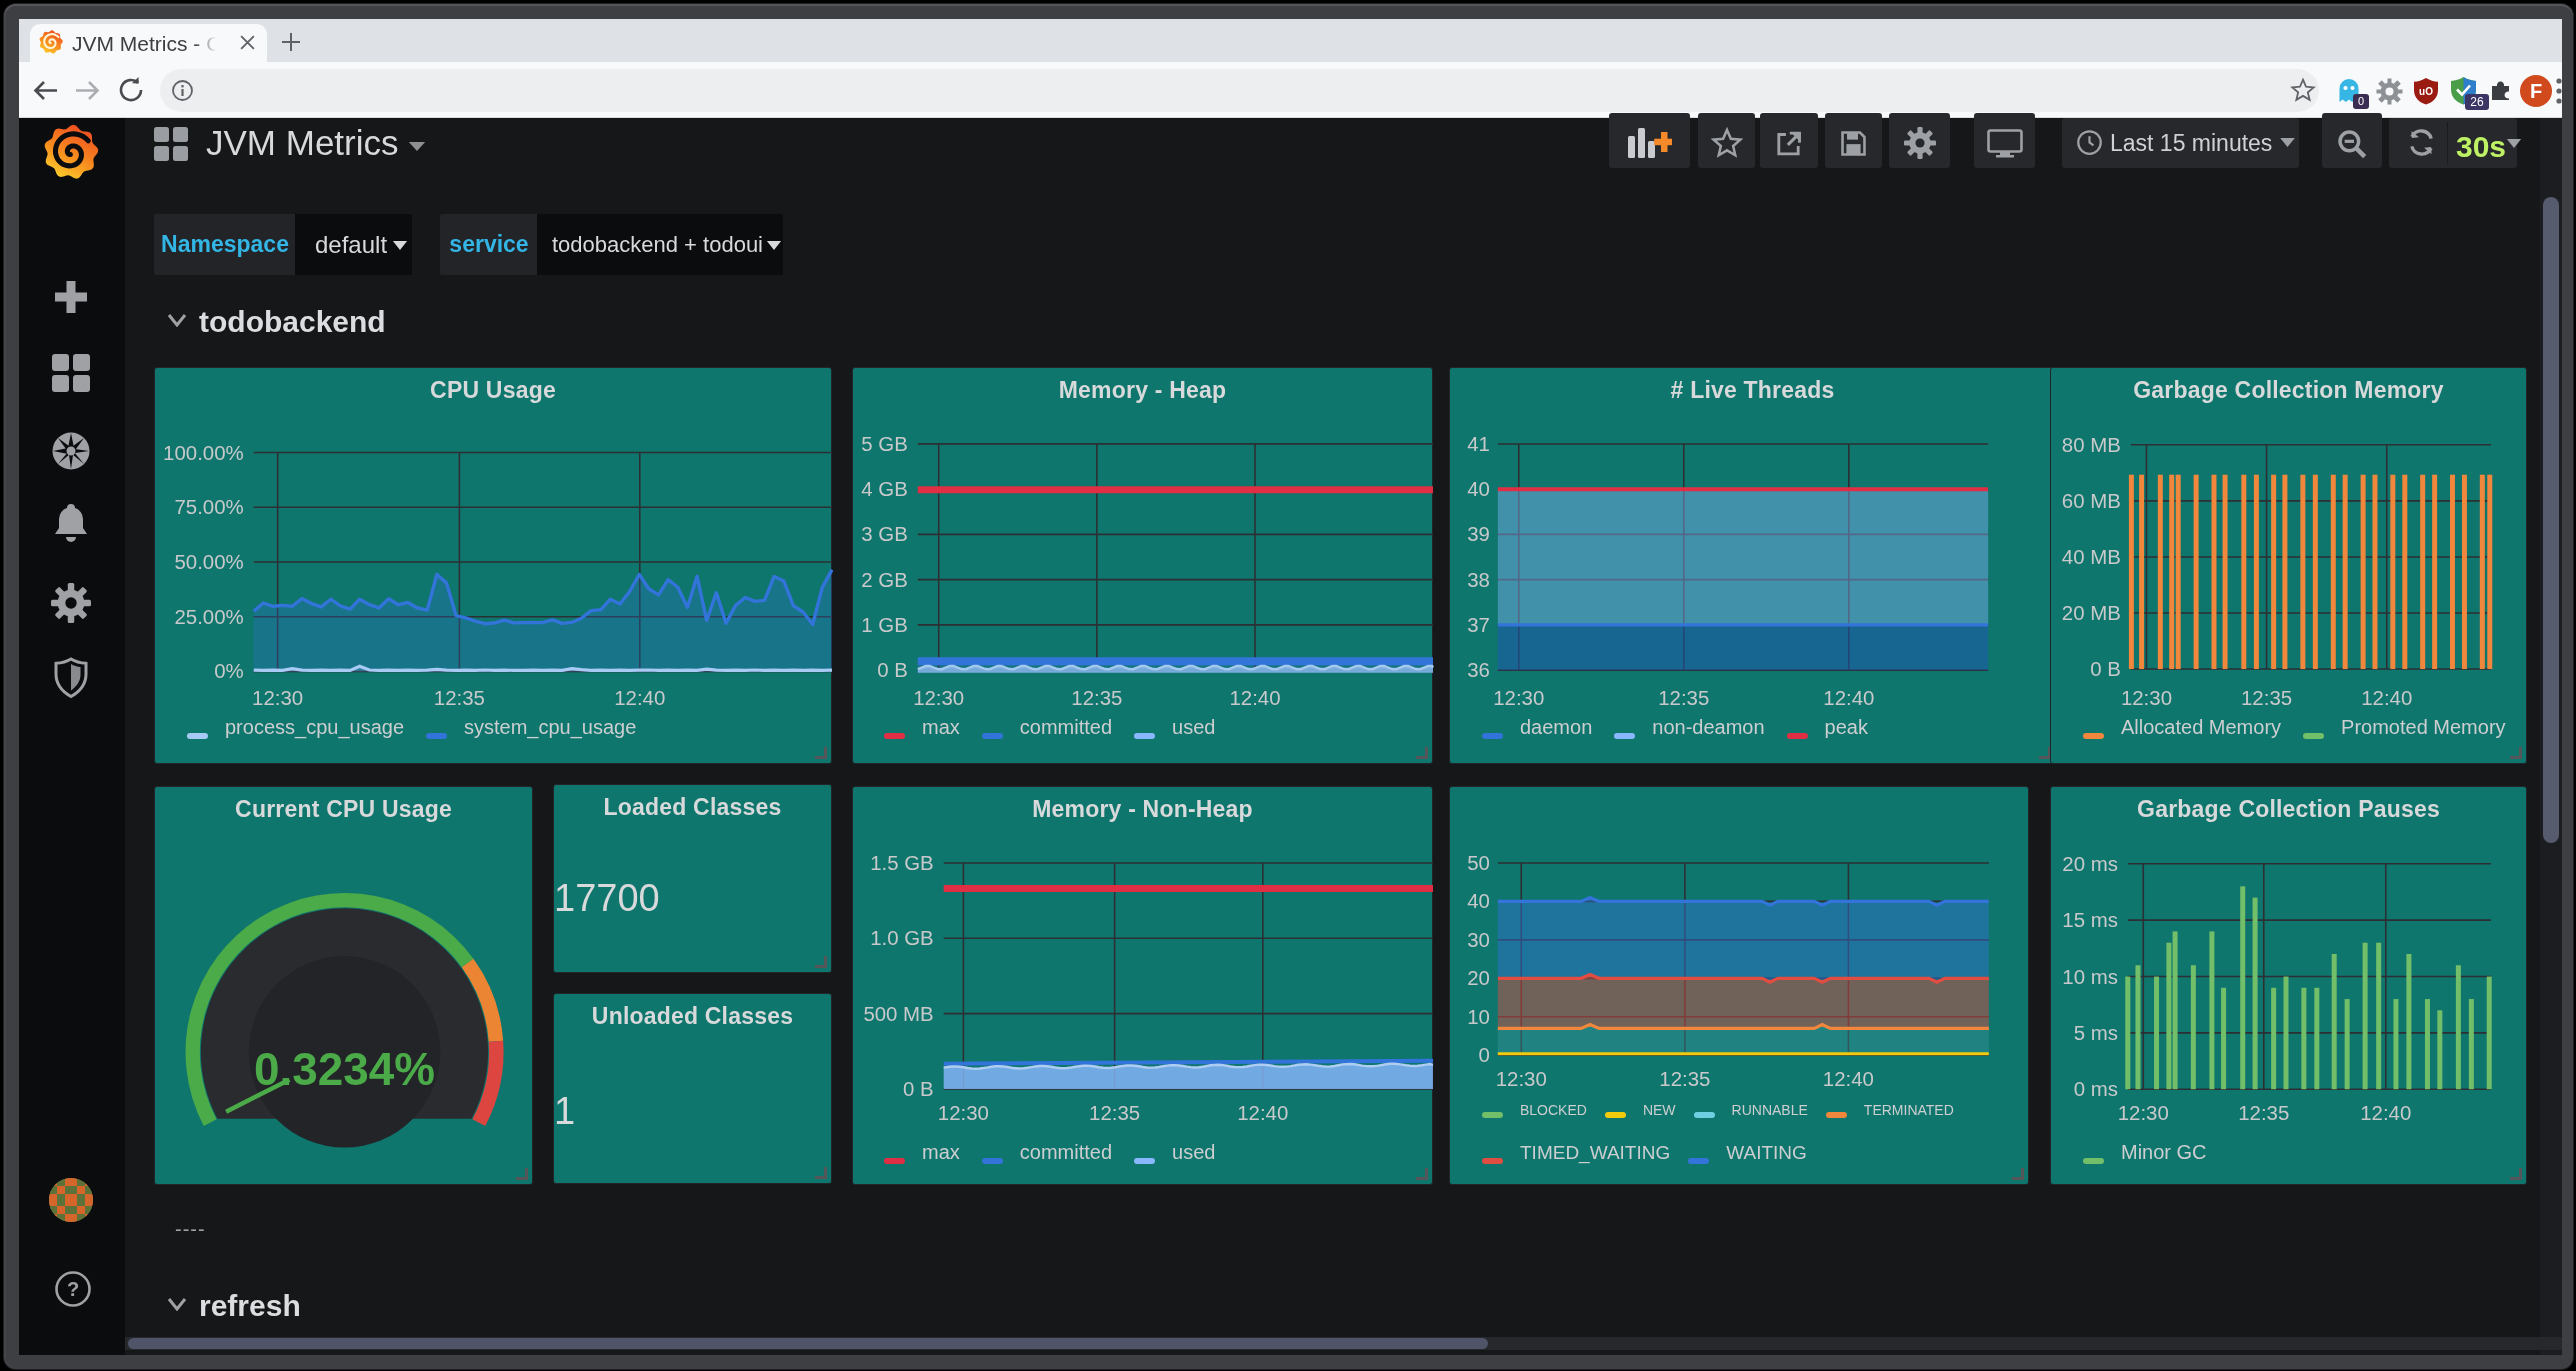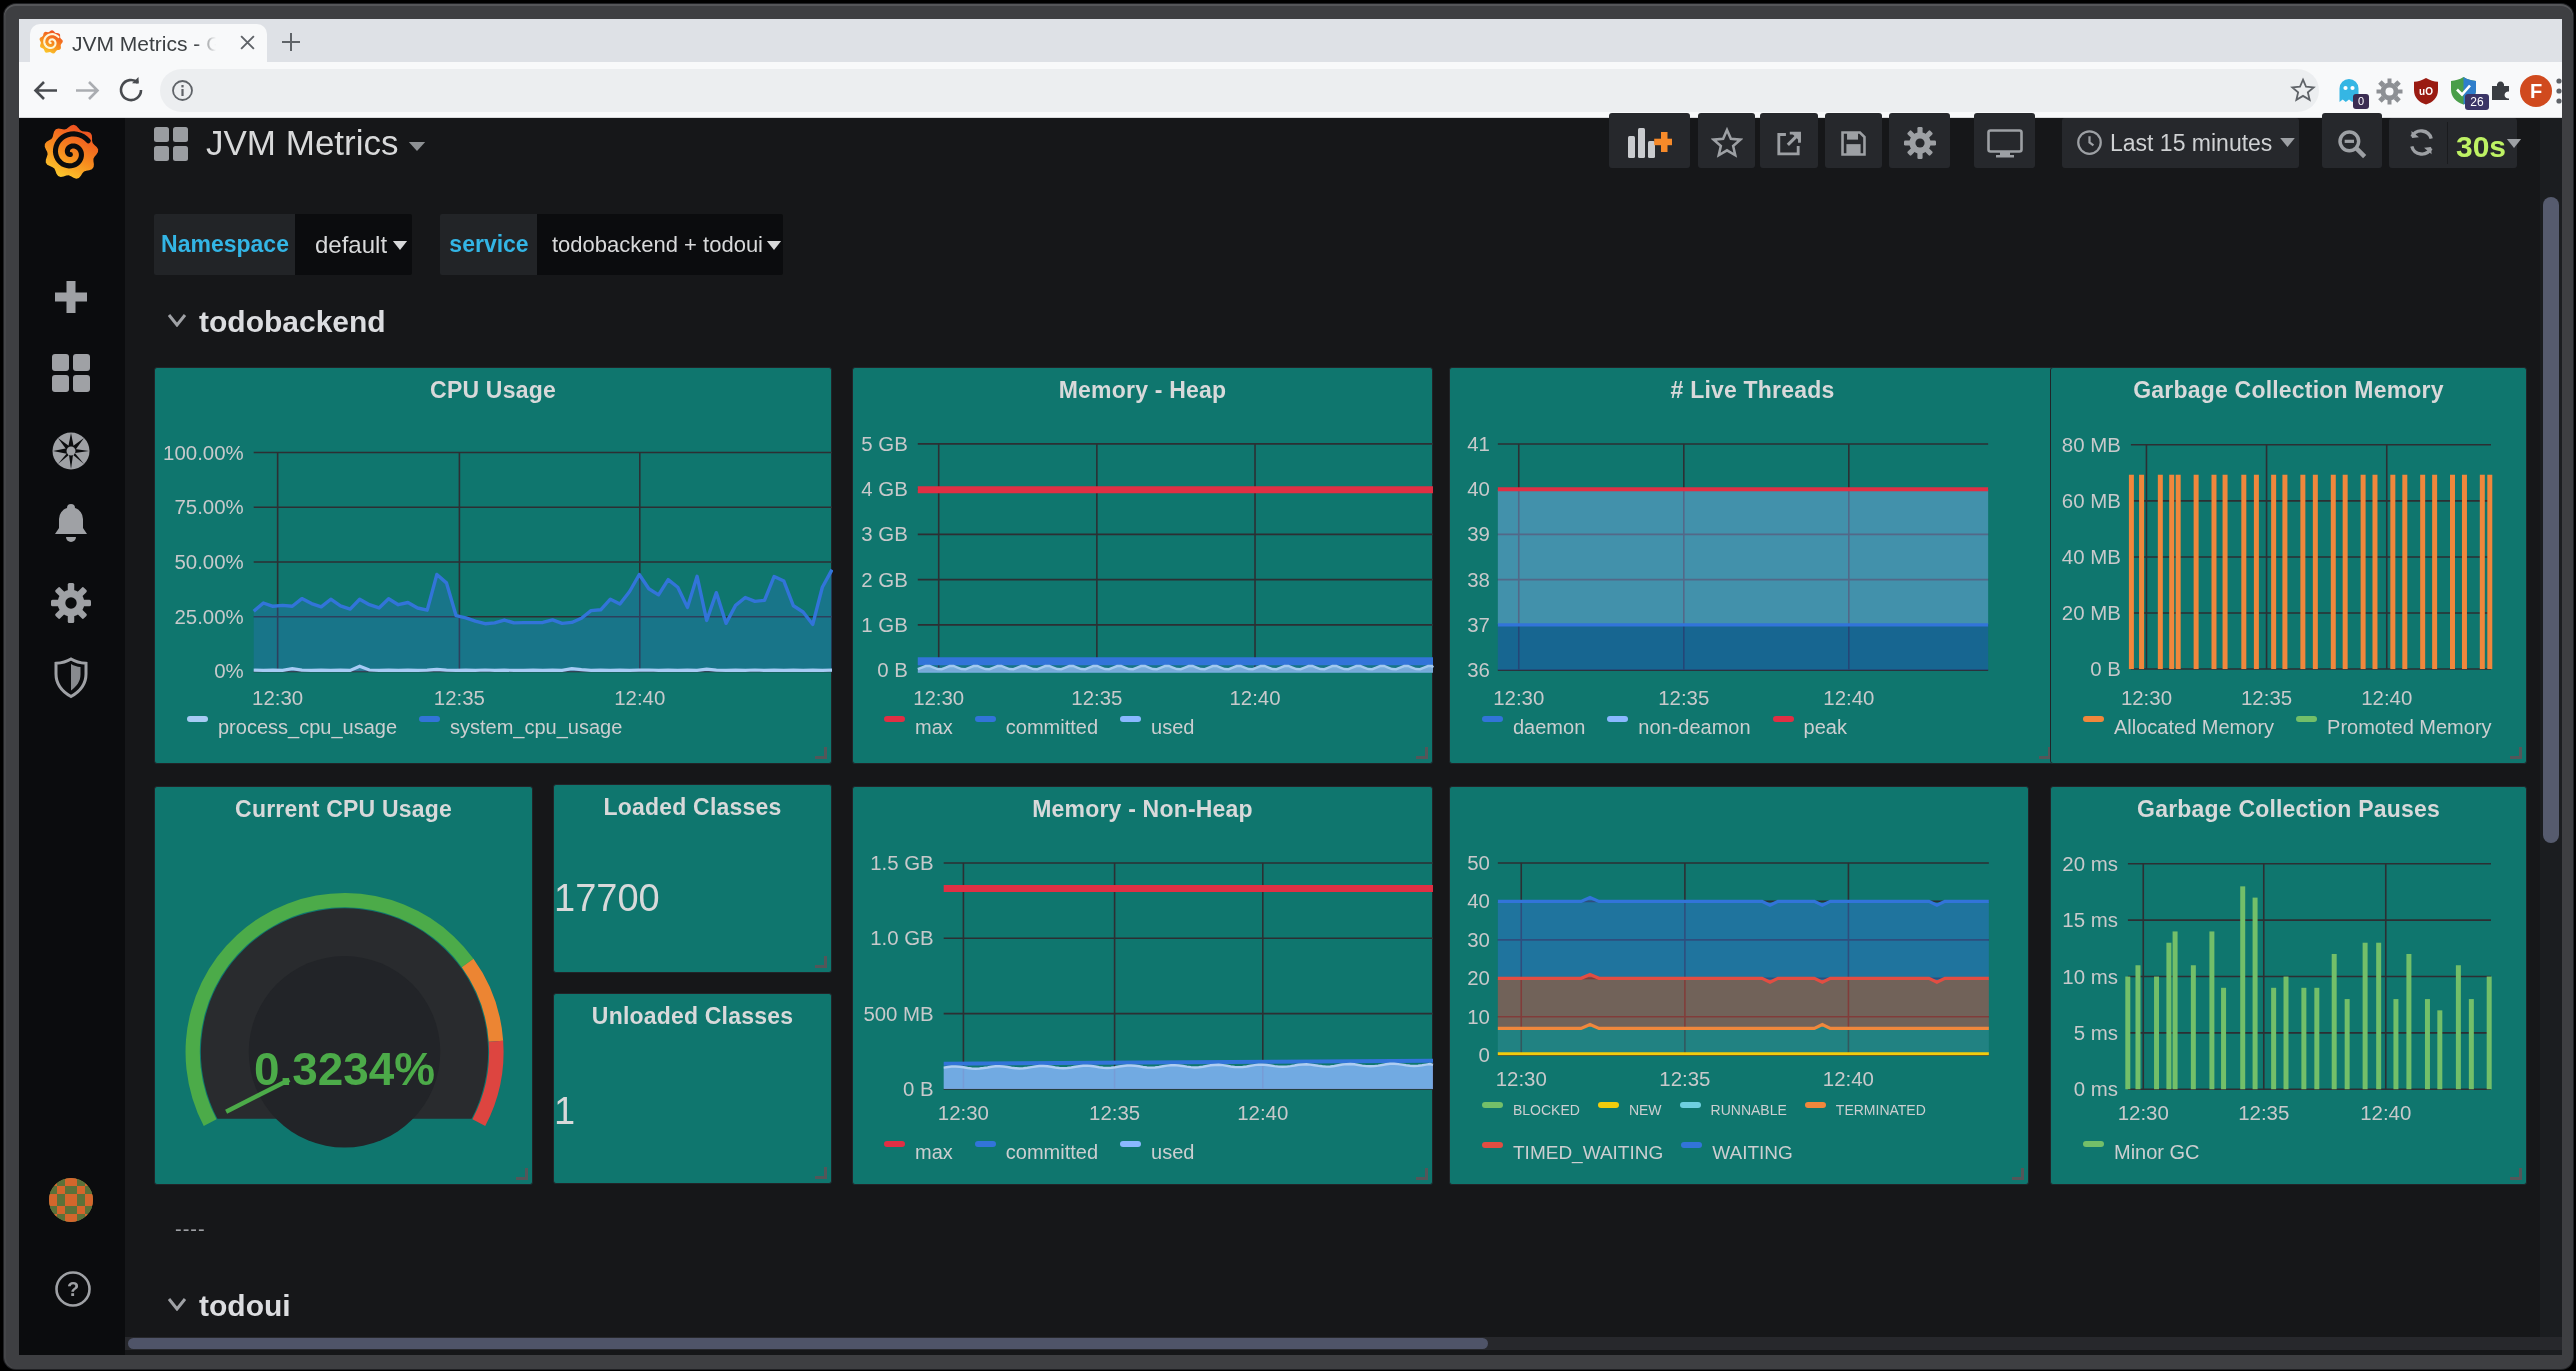--- a/index.html
+++ b/index.html
@@ -5,21 +5,21 @@
  font-family:"Liberation Sans",sans-serif;}
 .abs{position:absolute}
 #root{position:relative;width:2576px;height:1372px}
 .panel{position:absolute;background:#0f766e;border:1px solid #212428;border-radius:3px}
 .ptitle{position:absolute;top:9px;left:0;width:100%;text-align:center;
  font-size:23px;font-weight:600;color:#d8d9da;letter-spacing:0.2px}
 .rsz{position:absolute;right:4px;bottom:4px;width:12px;height:12px;
  border-right:3px solid #545659;border-bottom:3px solid #545659}
 .legend{position:absolute;display:flex;gap:22px;align-items:center;
  font-size:20px;color:#ccced0;white-space:nowrap}
-.legend .it{display:flex;align-items:flex-start;gap:10px}
+.legend .it{display:flex;align-items:flex-end;gap:17px}
 .dash{width:21px;height:6px;border-radius:3px;display:inline-block}
 .statv{position:absolute;left:0;width:100%;text-align:left;color:#d8d9da;font-weight:500}
 svg{position:absolute;left:0;top:0}
 </style></head><body>
 <div id="root">
 <div class="abs" style="left:4px;top:4px;width:2569px;height:1365px;background:#3e3f42;border-radius:12px;box-shadow:inset 0 2px 0 rgba(255,255,255,.12), inset 2px 0 0 rgba(255,255,255,.04), 0 0 0 1px #202124"></div>
     <div class="abs" style="left:19px;top:19px;width:2543px;height:43px;background:#dee1e6"></div>
     <div class="abs" style="left:30px;top:24px;width:237px;height:38px;background:#f8f9fa;border-radius:10px 10px 0 0"></div>
     <svg class="abs" style="left:38px;top:29px" width="26" height="26" viewBox="0 0 26 26">
 <defs>
@@ -300,21 +300,21 @@
       <path d="M1 1 L9 11 L17 1 Z" fill="#d8d9da"></path>
     </svg>
     <svg class="abs" style="left:167px;top:313px" width="20" height="14" viewBox="0 0 20 14">
       <path d="M2 2 L10 12 L18 2" fill="none" stroke="#9fa1a5" stroke-width="3"></path>
     </svg>
     <div class="abs" style="left:199px;top:305px;font-size:30px;font-weight:600;color:#dcdde0">todobackend</div>
     <div class="abs" style="left:175px;top:1218px;font-size:20px;color:#9fa1a5;letter-spacing:1px">----</div>
     <svg class="abs" style="left:167px;top:1297px" width="20" height="14" viewBox="0 0 20 14">
       <path d="M2 2 L10 12 L18 2" fill="none" stroke="#9fa1a5" stroke-width="3"></path>
     </svg>
-    <div class="abs" style="left:199px;top:1289px;font-size:30px;font-weight:600;color:#dcdde0">todoui</div>
+    <div class="abs" style="left:199px;top:1289px;font-size:30px;font-weight:600;color:#dcdde0">refresh</div>
     <div class="abs" style="left:2540px;top:118px;width:22px;height:1237px;background:#1b1d20"></div>
     <div class="abs" style="left:2543px;top:197px;width:16px;height:646px;background:#565b6e;border-radius:8px"></div>
     <div class="abs" style="left:125px;top:1337px;width:2437px;height:13px;background:#27282c"></div>
     <div class="abs" style="left:128px;top:1338px;width:1360px;height:11px;background:#4f5468;border-radius:6px"></div>
     <div class="panel" style="left:154px;top:367px;width:678px;height:397px">
       <div class="ptitle">CPU Usage</div>
       <svg width="678" height="397" viewBox="154 368 680 398">
         <line x1="253" y1="452.7" x2="833" y2="452.7" stroke="#2c2f33" stroke-width="1.6"></line>
         <line x1="253" y1="507.6" x2="833" y2="507.6" stroke="#2c2f33" stroke-width="1.6"></line>
         <line x1="253" y1="562.5" x2="833" y2="562.5" stroke="#2c2f33" stroke-width="1.6"></line>

